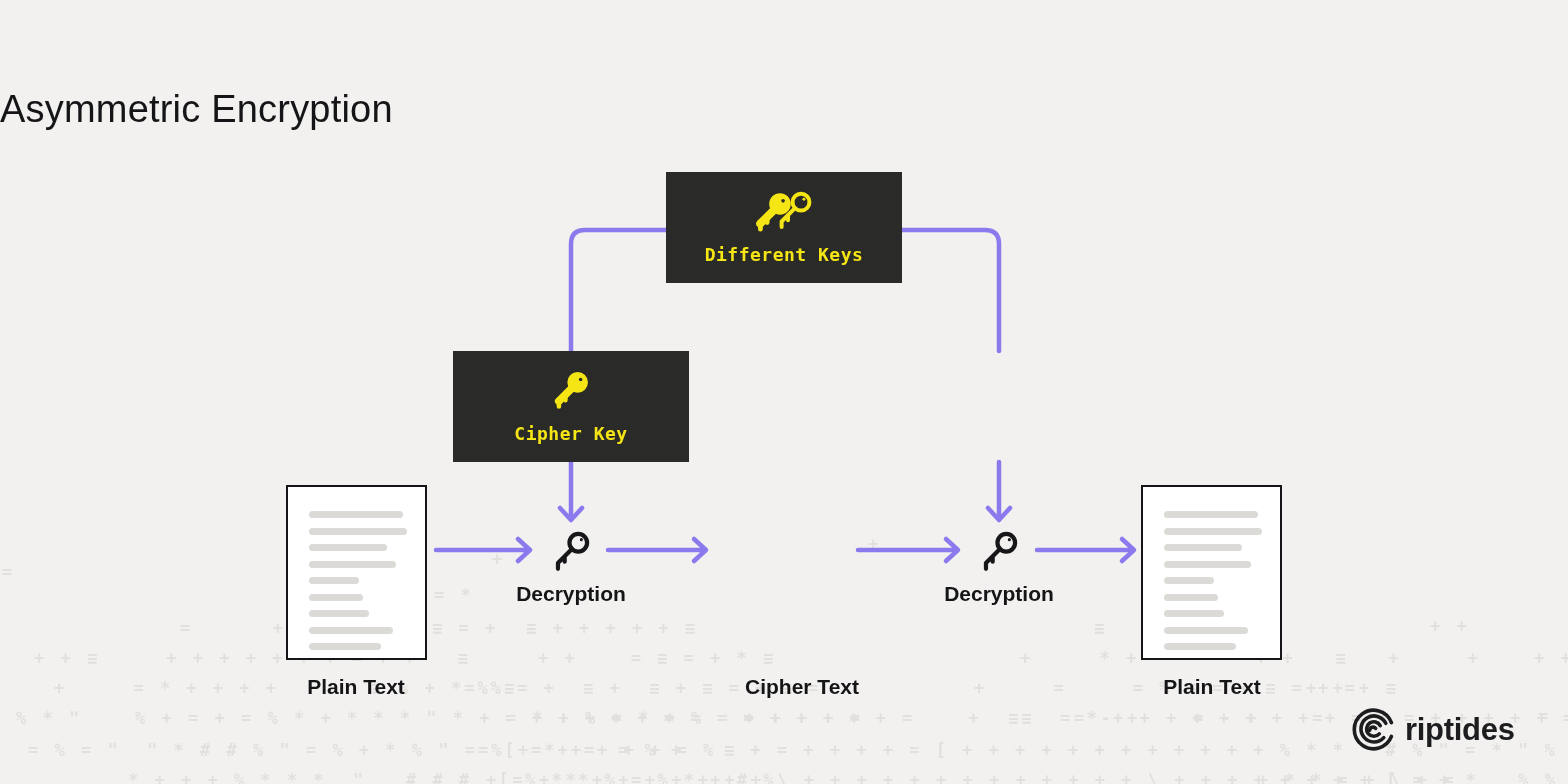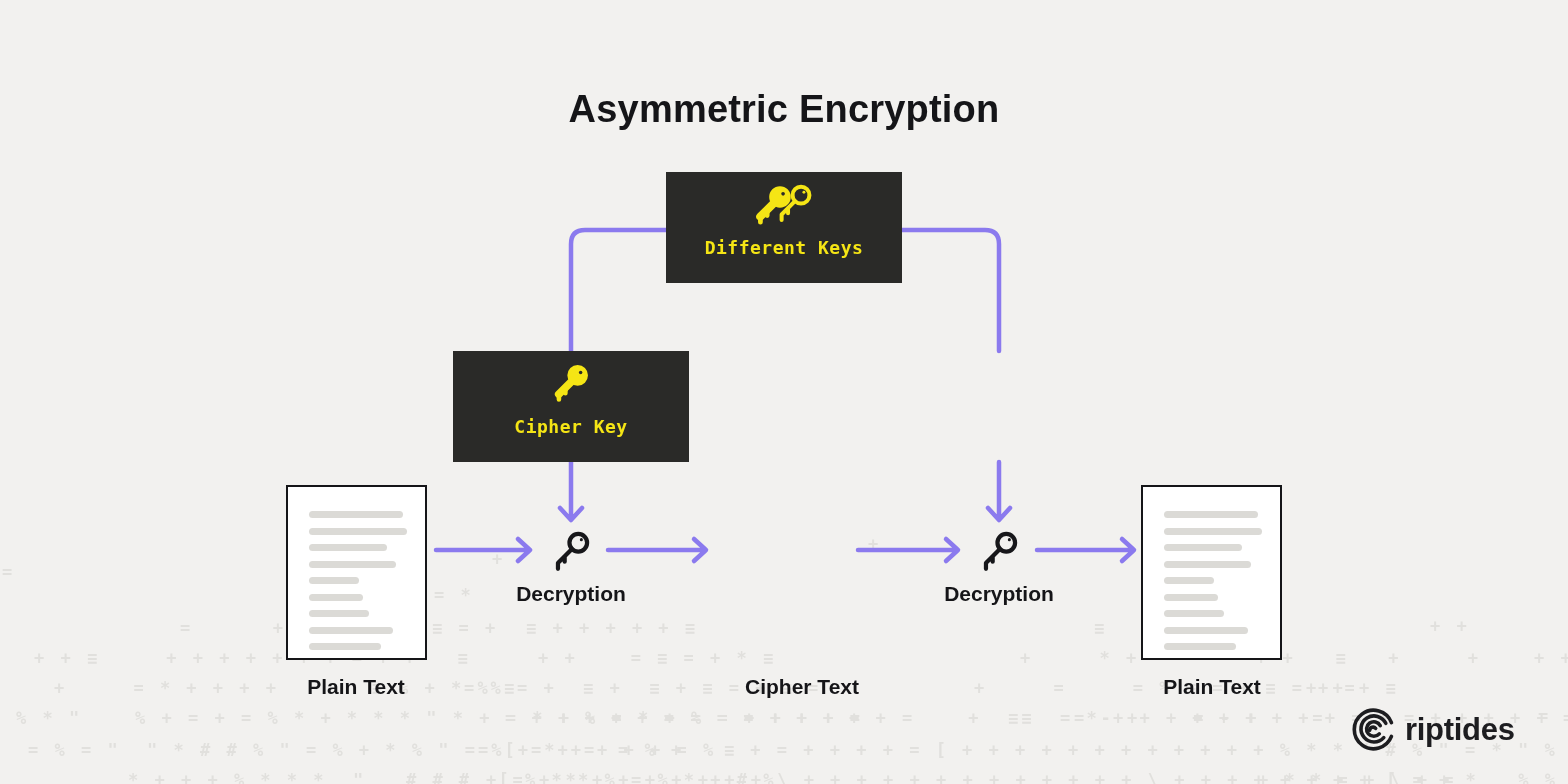--- a/index.html
+++ b/index.html
@@ -16,29 +16,29 @@
   html,body{width:1568px;height:784px;overflow:hidden;background:var(--bg)}
   #canvas{position:relative;width:1568px;height:784px;background:var(--bg);overflow:hidden;
           font-family:"Liberation Sans",sans-serif;}
 
   
   #ascii-bg{position:absolute;inset:0;z-index:0}
   .ascii-row{position:absolute;font-family:"DejaVu Sans Mono",monospace;font-size:17px;
              letter-spacing:3px;color:var(--ascii);white-space:pre;font-weight:700}
 
   
-  .title{position:absolute;top:88px;left:0;width:100%;text-align:center;z-index:3;
-         font-size:38px;font-weight:700;color:var(--ink);letter-spacing:.2px}
+  .title{position:absolute;top:88px;left:0;width:100%;z-index:3;
+         font-size:38px;font-weight:400;color:var(--ink);letter-spacing:.2px}
 
   
   #connector-layer{position:absolute;inset:0;z-index:1}
 
   
   .keybox{position:absolute;width:236px;height:111px;background:var(--dark);z-index:2;
-          display:flex;flex-direction:column;align-items:center;padding-top:9px}
+          display:flex;flex-direction:column;align-items:center;padding-top:16px}
   .keybox .box-icon{height:44px;display:flex;align-items:center;justify-content:center;color:var(--yellow)}
   .keybox .box-label{margin-top:12px;font-family:"DejaVu Sans Mono",monospace;font-weight:700;
                      font-size:18px;color:var(--yellow);letter-spacing:.5px;line-height:22px}
   #box-different-keys{left:666px;top:172px}
   #box-public-key{left:453px;top:351px}
   #box-secret-key{left:881px;top:351px}
 
   
   .doc{position:absolute;width:141px;height:175px;background:#fff;border:2px solid var(--ink);z-index:2;
        display:flex;flex-direction:column;gap:9.5px;padding:24px 0 0 21px}

